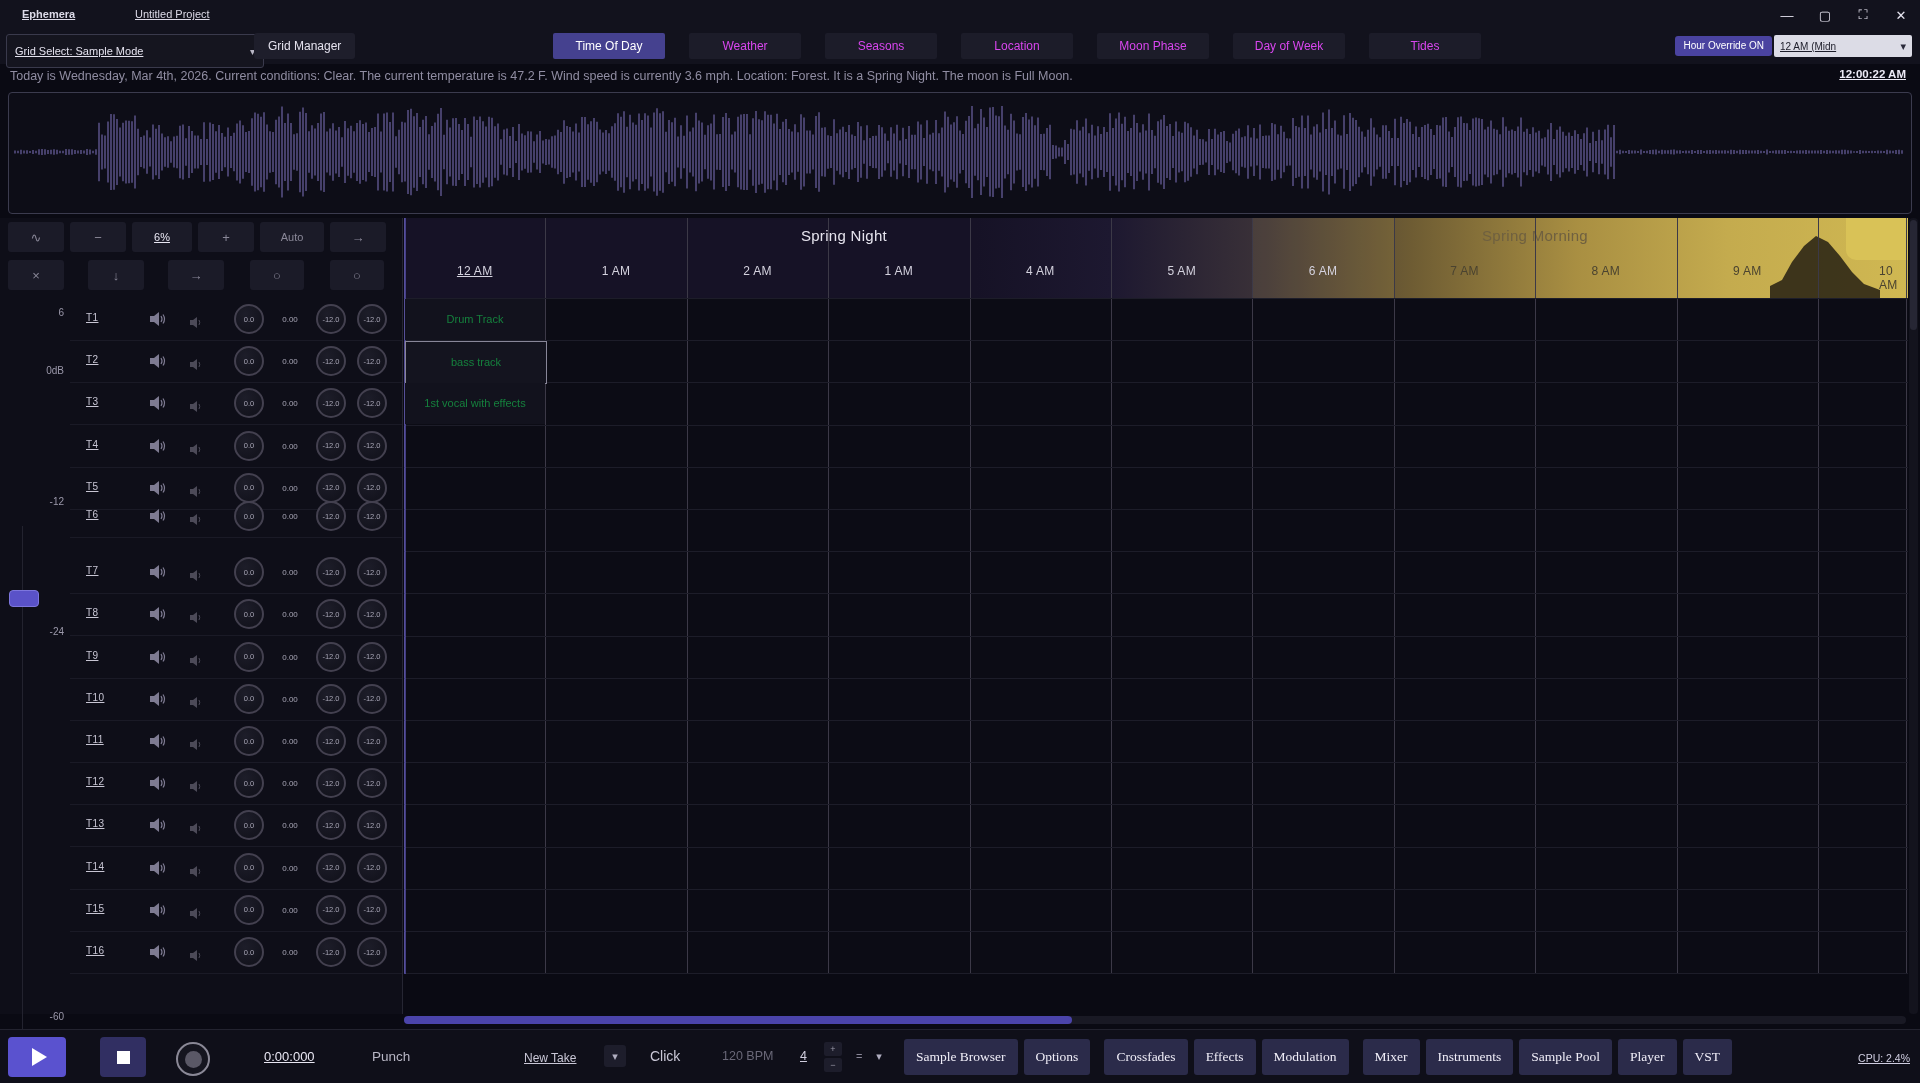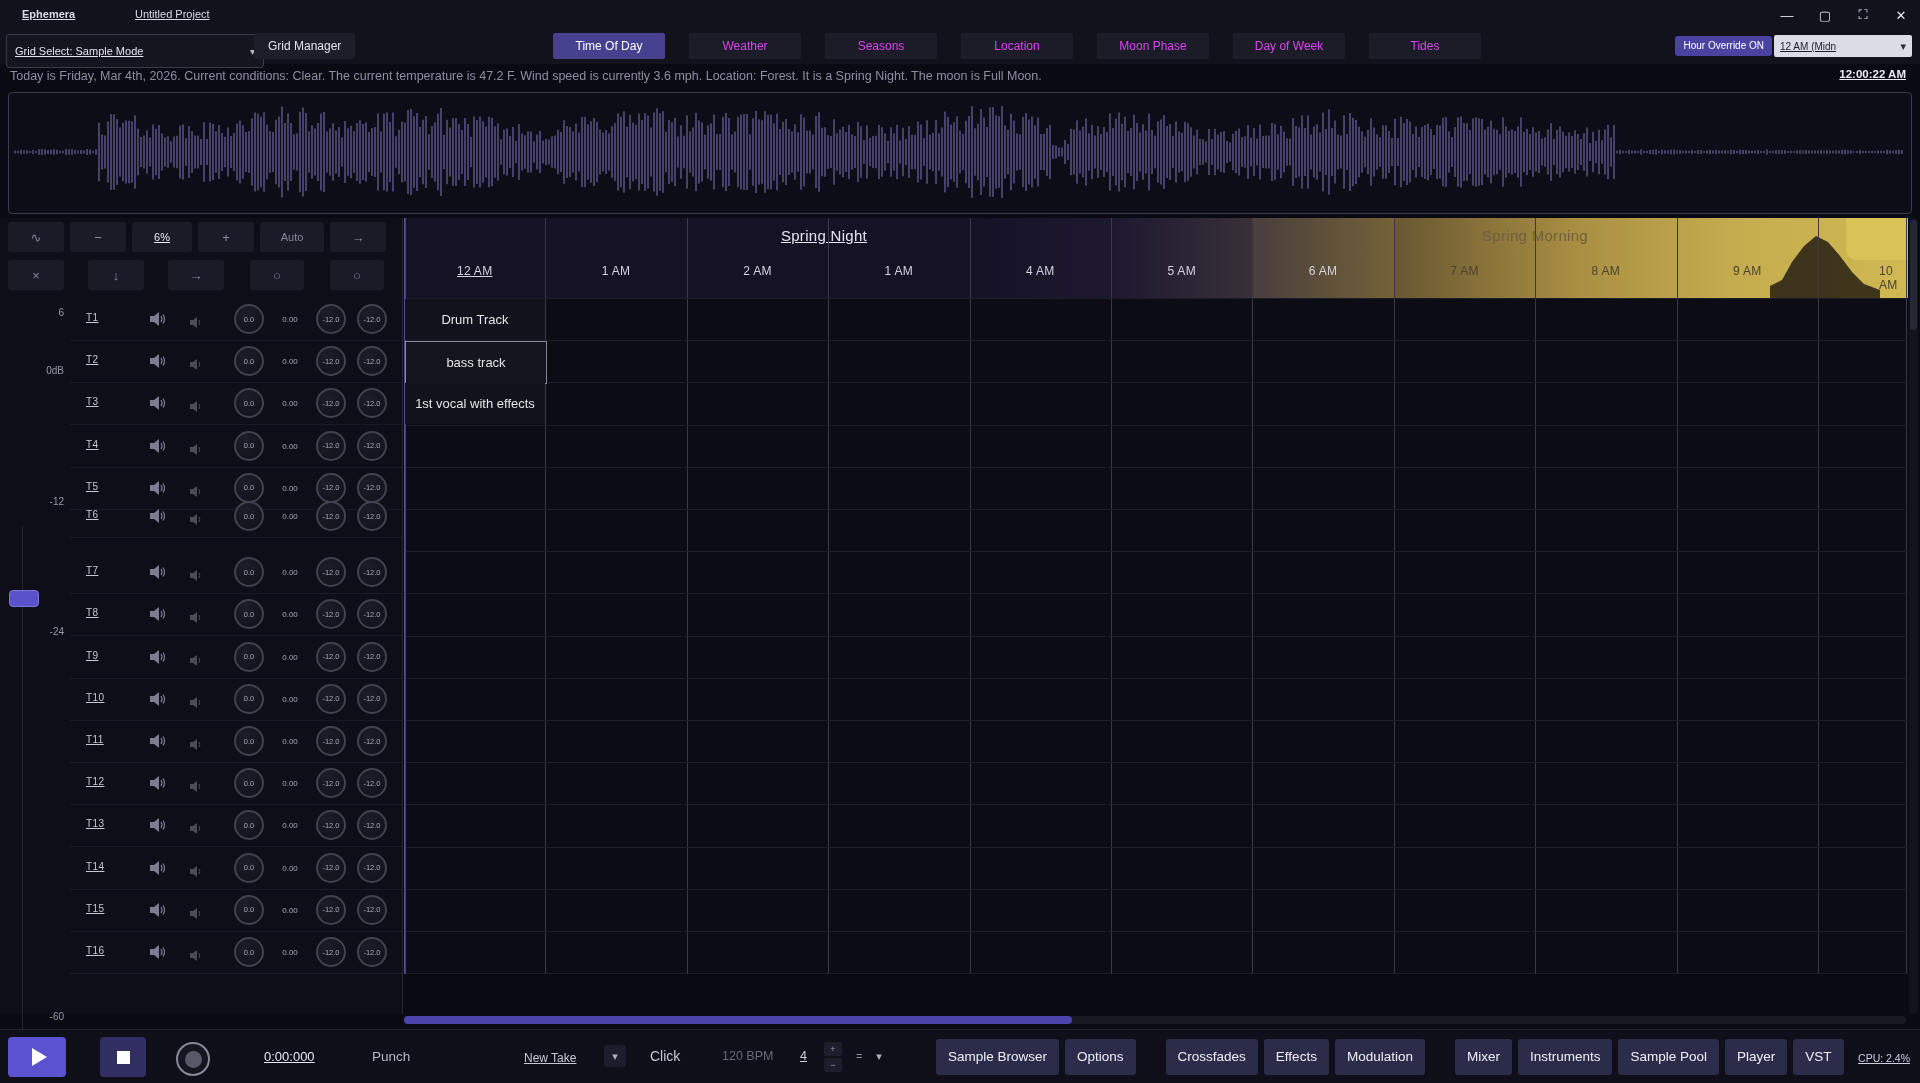--- a/index.html
+++ b/index.html
@@ -67,32 +67,32 @@
 
   
   #grid-region{position:absolute;left:404px;top:218px;width:1504px;height:796px;overflow:hidden;}
   .grid-bg{position:absolute;left:0;top:80px;width:1504px;height:676px;background:#0c0c15;}
   .grid-header{position:absolute;left:0;top:0;width:1504px;height:80px;
       background:linear-gradient(90deg,#161226 0%,#161226 38%,#1d1830 47%,#3a3138 57%,
                  #6e5c33 67%,#a98f42 78%,#c4ab4e 88%,#d0b852 100%);
       border-bottom:1px solid #4a4752;}
   .col6-glow{position:absolute;left:848px;top:0;width:142px;height:80px;background:rgba(225,195,95,0.10);}
   .season-label{position:absolute;top:9px;transform:translateX(-50%);font-size:15px;letter-spacing:.3px;}
-  .season-night{left:420px;color:#e6e4ee;text-decoration:underline;}
+  .season-night{left:440px;color:#e6e4ee;}
   .season-morning{left:1131px;color:#6f6040;}
   .sun-patch{position:absolute;right:0;top:0;width:62px;height:42px;background:#d9c257;border-bottom-left-radius:10px;}
   .sun-silhouette{position:absolute;right:28px;bottom:0;}
   .hour-label{position:absolute;top:46px;transform:translateX(-50%);font-size:12px;color:#d4d2de;letter-spacing:.3px;}
   .hour-label.dark{color:#4a4330;}
   .hour-label.selected{text-decoration:underline;}
   .gcol{position:absolute;top:0;width:1px;height:756px;background:#3c3947;}
   .grow{position:absolute;left:0;width:1504px;height:1px;background:#1d1d29;}
   .playhead{position:absolute;left:0;top:0;width:2px;height:756px;background:rgba(110,100,220,0.55);}
   .clip{position:absolute;left:1px;width:140px;height:41px;display:flex;align-items:center;justify-content:center;
-      font-size:13px;color:#e5e5e5;background:#12121d;}
+      font-size:11px;color:#15803d;background:#12121d;}
   .clip.selected{border:1px solid #888698;background:#14141f;}
 
   
   .vscroll{position:absolute;left:1909px;top:218px;width:9px;height:796px;background:#13131d;border-radius:4px;}
   .vscroll-thumb{position:absolute;left:1px;top:2px;width:7px;height:110px;background:#262634;border-radius:4px;}
   .hscroll{position:absolute;left:404px;top:1016px;width:1502px;height:8px;background:#191924;border-radius:4px;}
   .hscroll-thumb{position:absolute;left:0;top:0;width:668px;height:8px;background:#4b44aa;border-radius:4px;}
 
   
   .transport{position:absolute;left:0;top:1029px;width:1920px;height:54px;background:#0f0f19;border-top:1px solid #23232f;}
@@ -114,21 +114,21 @@
   .t-click{position:absolute;left:650px;top:18px;font-size:14px;color:#c9c7d6;}
   .t-bpm{position:absolute;left:722px;top:19px;font-size:12.5px;color:#6a6878;}
   .t-beats{position:absolute;left:800px;top:19px;font-size:12.5px;color:#d0cede;}
   .t-stepper{position:absolute;left:824px;top:12px;width:18px;height:30px;}
   .st-up,.st-dn{width:18px;height:14px;background:#1d1d2b;border-radius:2px;text-align:center;line-height:14px;
       font-size:9px;color:#9a98a8;}
   .st-up{margin-bottom:2px;}
   .t-meter{position:absolute;left:856px;top:20px;font-size:11px;color:#8a8798;}
   .t-meter-chev{position:absolute;left:868px;top:15px;width:22px;height:22px;text-align:center;line-height:22px;
       font-size:11px;color:#b0aec0;}
-  #transport-buttons{position:absolute;left:936px;top:9px;display:flex;gap:30px;}
+  #transport-buttons{position:absolute;left:904px;top:9px;display:flex;gap:14px;font-family:Liberation Serif, serif;}
   .tgroup{display:flex;gap:6px;}
   .tbtn{height:36px;line-height:36px;padding:0 12px;background:#2b2b4a;border-radius:3px;font-size:13.5px;color:#f0eef8;}
   .t-cpu{position:absolute;right:10px;top:22px;font-size:10.5px;color:#cfcde0;}
 </style>
 </head>
 <body>
 
 <div id="app">
 
   <div class="titlebar">
@@ -158,21 +158,21 @@
         <div class="tab">Tides</div>
       </div>
     <div class="hour-override">Hour Override ON</div>
     <div class="hour-select">
       <span class="u">12 AM (Midn</span>
       <span class="chev">▾</span>
     </div>
   </div>
 
   <div class="statusbar">
-    <span class="status-text">Today is Friday, Mar 4th, 2026. Current conditions: Clear. The current temperature is 47.2 F. Wind speed is currently 3.6 mph. Location: Forest. It is a Spring Night. The moon is Full Moon.</span>
+    <span class="status-text">Today is Wednesday, Mar 4th, 2026. Current conditions: Clear. The current temperature is 47.2 F. Wind speed is currently 3.6 mph. Location: Forest. It is a Spring Night. The moon is Full Moon.</span>
     <span class="clock">12:00:22 AM</span>
   </div>
 
   <div class="wave-panel">
     <svg id="wave-svg" width="1900" height="118">
       <path id="wave-path" stroke="#46406b" stroke-width="2" fill="none" d="M6 57.5V60.5M9 57.8V60.2M12 56.8V61.2M15 57.6V60.4M18 57.2V60.8M21 57.9V60.1M24 57.1V60.9M27 57.8V60.2M30 56.3V61.7M33 56.0V62.0M36 56.3V61.7M39 57.0V61.0M42 56.7V61.3M45 56.3V61.7M48 56.8V61.2M51 57.8V60.2M54 57.7V60.3M57 56.1V61.9M60 56.2V61.8M63 56.2V61.8M66 56.9V61.1M69 57.6V60.4M72 56.9V61.1M75 57.5V60.5M78 56.1V61.9M81 56.4V61.6M84 57.7V60.3M87 56.3V61.7M90 29.7V88.3M93 41.4V76.6M96 42.6V75.4M99 28.6V89.4M102 21.0V97.0M105 21.2V96.8M108 26.1V91.9M111 34.4V83.6M114 29.7V88.3M117 27.4V90.6M120 27.7V90.3M123 28.2V89.8M126 22.5V95.5M129 35.7V82.3M132 44.1V73.9M135 42.4V75.6M138 37.3V80.7M141 44.5V73.5M144 31.6V86.4M147 35.7V82.3M150 32.0V86.0M153 40.5V77.5M156 44.2V73.8M159 43.3V74.7M162 48.2V69.8M165 43.6V74.4M168 42.7V75.3M171 32.8V85.2M174 31.5V86.5M177 45.3V72.7M180 33.0V85.0M183 38.1V79.9M186 42.4V75.6M189 42.6V75.4M192 45.9V72.1M195 29.3V88.7M198 46.0V72.0M201 29.4V88.6M204 31.1V86.9M207 38.3V79.7M210 31.9V86.1M213 40.0V78.0M216 43.8V74.2M219 34.5V83.5M222 43.1V74.9M225 39.7V78.3M228 30.5V87.5M231 27.6V90.4M234 32.2V85.8M237 39.0V79.0M240 38.1V79.9M243 25.2V92.8M246 19.6V98.4M249 20.8V97.2M252 23.7V94.3M255 19.3V98.7M258 31.4V86.6M261 38.3V79.7M264 39.0V79.0M267 26.8V91.2M270 23.4V94.6M273 13.5V104.5M276 29.9V88.1M279 20.5V97.5M282 29.9V88.1M285 41.2V76.8M288 40.3V77.7M291 18.7V99.3M294 14.6V103.4M297 20.0V98.0M300 38.2V79.8M303 32.3V85.7M306 35.4V82.6M309 29.9V88.1M312 20.6V97.4M315 19.0V99.0M318 38.6V79.4M321 35.6V82.4M324 30.2V87.8M327 37.4V80.6M330 33.9V84.1M333 44.2V73.8M336 28.0V90.0M339 35.3V82.7M342 32.7V85.3M345 38.3V79.7M348 29.9V88.1M351 27.2V90.8M354 30.9V87.1M357 29.6V88.4M360 38.9V79.1M363 35.1V82.9M366 34.0V84.0M369 20.6V97.4M372 38.4V79.6M375 20.4V97.6M378 19.4V98.6M381 29.0V89.0M384 19.4V98.6M387 43.2V74.8M390 36.8V81.2M393 28.8V89.2M396 29.6V88.4M399 16.9V101.1M402 15.8V102.2M405 23.2V94.8M408 19.9V98.1M411 34.1V83.9M414 26.7V91.3M417 23.1V94.9M420 41.3V76.7M423 33.0V85.0M426 29.5V88.5M429 20.8V97.2M432 15.0V103.0M435 41.8V76.2M438 26.7V91.3M441 34.6V83.4M444 25.3V92.7M447 25.0V93.0M450 30.9V87.1M453 37.0V81.0M456 25.0V93.0M459 31.1V86.9M462 43.7V74.3M465 23.6V94.4M468 27.0V91.0M471 23.5V94.5M474 28.2V89.8M477 33.5V84.5M480 23.7V94.3M483 24.7V93.3M486 33.3V84.7M489 30.4V87.6M492 46.2V71.8M495 36.5V81.5M498 35.5V82.5M501 43.1V74.9M504 33.9V84.1M507 47.9V70.1M510 31.0V87.0M513 40.4V77.6M516 42.3V75.7M519 38.3V79.7M522 38.5V79.5M525 48.2V69.8M528 41.4V76.6M531 38.0V80.0M534 47.4V70.6M537 45.9V72.1M540 46.4V71.6M543 43.3V74.7M546 42.6V75.4M549 36.7V81.3M552 38.9V79.1M555 27.2V90.8M558 33.0V85.0M561 33.9V84.1M564 38.5V79.5M567 30.4V87.6M570 39.5V78.5M573 23.9V94.1M576 24.0V94.0M579 31.3V86.7M582 28.2V89.8M585 25.1V92.9M588 28.7V89.3M591 36.5V81.5M594 39.6V78.4M597 37.0V81.0M600 40.3V77.7M603 33.3V84.7M606 30.2V87.8M609 20.2V97.8M612 23.8V94.2M615 18.2V99.8M618 33.8V84.2M621 21.8V96.2M624 29.6V88.4M627 31.8V86.2M630 20.6V97.4M633 26.9V91.1M636 20.2V97.8M639 22.4V95.6M642 34.6V83.4M645 19.4V98.6M648 15.2V102.8M651 20.2V97.8M654 18.2V99.8M657 38.7V79.3M660 27.0V91.0M663 29.3V88.7M666 24.7V93.3M669 43.6V74.4M672 32.3V85.7M675 42.7V75.3M678 22.6V95.4M681 38.5V79.5M684 34.5V83.5M687 19.7V98.3M690 27.6V90.4M693 29.4V88.6M696 41.8V76.2M699 32.3V85.7M702 30.5V87.5M705 21.5V96.5M708 41.2V76.8M711 40.9V77.1M714 24.1V93.9M717 20.1V97.9M720 25.0V93.0M723 41.5V76.5M726 38.6V79.4M729 23.8V94.2M732 21.4V96.6M735 20.9V97.1M738 21.0V97.0M741 41.3V76.7M744 25.2V92.8M747 18.1V99.9M750 26.3V91.7M753 27.3V90.7M756 18.3V99.7M759 21.7V96.3M762 21.7V96.3M765 30.4V87.6M768 20.7V97.3M771 36.1V81.9M774 28.7V89.3M777 26.0V92.0M780 36.1V81.9M783 38.6V79.4M786 31.2V86.8M789 39.3V78.7M792 21.3V96.7M795 24.6V93.4M798 37.5V80.5M801 37.6V80.4M804 41.6V76.4M807 23.0V95.0M810 19.3V98.7M813 34.7V83.3M816 34.3V83.7M819 42.3V75.7M822 43.0V75.0M825 26.2V91.8M828 40.2V77.8M831 36.4V81.6M834 33.7V84.3M837 39.1V78.9M840 32.1V85.9M843 41.4V76.6M846 43.0V75.0M849 29.0V89.0M852 33.3V84.7M855 47.3V70.7M858 32.2V85.8M861 45.1V72.9M864 43.0V75.0M867 42.7V75.3M870 32.0V86.0M873 34.2V83.8M876 40.4V77.6M879 47.8V70.2M882 34.3V83.7M885 40.5V77.5M888 31.7V86.3M891 47.5V70.5M894 34.7V83.3M897 46.1V71.9M900 32.9V85.1M903 41.8V76.2M906 41.8V76.2M909 28.5V89.5M912 31.4V86.6M915 45.0V73.0M918 27.2V90.8M921 41.5V76.5M924 39.7V78.3M927 27.0V91.0M930 40.3V77.7M933 34.5V83.5M936 18.5V99.5M939 23.7V94.3M942 31.6V86.4M945 29.2V88.8M948 23.2V94.8M951 37.4V80.6M954 41.0V77.0M957 27.8V90.2M960 23.1V94.9M963 13.1V104.9M966 35.3V82.7M969 30.7V87.3M972 15.9V102.1M975 24.6V93.4M978 34.0V84.0M981 14.4V103.6M984 13.9V104.1M987 22.6V95.4M990 23.2V94.8M993 13.1V104.9M996 32.5V85.5M999 36.7V81.3M1002 20.8V97.2M1005 27.4V90.6M1008 40.6V77.4M1011 41.2V76.8M1014 24.0V94.0M1017 19.9V98.1M1020 26.4V91.6M1023 23.4V94.6M1026 32.2V85.8M1029 24.4V93.6M1032 41.1V76.9M1035 40.8V77.2M1038 35.0V83.0M1041 31.7V86.3M1044 52.0V66.0M1047 52.6V65.4M1050 54.4V63.6M1053 54.5V63.5M1056 46.9V71.1M1059 51.1V66.9M1062 35.8V82.2M1065 36.4V81.6M1068 27.2V90.8M1071 37.4V80.6M1074 33.7V84.3M1077 25.5V92.5M1080 40.2V77.8M1083 31.8V86.2M1086 42.4V75.6M1089 33.3V84.7M1092 40.9V77.1M1095 34.0V84.0M1098 39.1V78.9M1101 20.3V97.7M1104 35.0V83.0M1107 25.6V92.4M1110 19.6V98.4M1113 30.7V87.3M1116 23.7V94.3M1119 38.0V80.0M1122 35.0V83.0M1125 21.8V96.2M1128 29.9V88.1M1131 39.5V78.5M1134 31.2V86.8M1137 37.5V80.5M1140 20.4V97.6M1143 36.9V81.1M1146 42.7V75.3M1149 28.3V89.7M1152 26.4V91.6M1155 22.1V95.9M1158 33.1V84.9M1161 30.9V87.1M1164 42.9V75.1M1167 28.6V89.4M1170 38.4V79.6M1173 39.7V78.3M1176 28.7V89.3M1179 30.2V87.8M1182 34.2V83.8M1185 42.6V75.4M1188 36.7V81.3M1191 46.0V72.0M1194 46.3V71.7M1197 48.4V69.6M1200 36.0V82.0M1203 46.1V71.9M1206 35.7V82.3M1209 41.6V76.4M1212 38.9V79.1M1215 38.0V80.0M1218 48.1V69.9M1221 49.4V68.6M1224 40.7V77.3M1227 37.7V80.3M1230 35.5V82.5M1233 44.3V73.7M1236 43.3V74.7M1239 32.3V85.7M1242 44.6V73.4M1245 35.1V82.9M1248 45.4V72.6M1251 31.5V86.5M1254 43.1V74.9M1257 42.4V75.6M1260 42.6V75.4M1263 30.0V88.0M1266 31.2V86.8M1269 41.2V76.8M1272 32.7V85.3M1275 38.7V79.3M1278 45.3V72.7M1281 45.6V72.4M1284 24.9V93.1M1287 33.1V84.9M1290 34.3V83.7M1293 22.4V95.6M1296 35.1V82.9M1299 22.4V95.6M1302 41.6V76.4M1305 33.5V84.5M1308 31.3V86.7M1311 39.4V78.6M1314 19.5V98.5M1317 36.1V81.9M1320 16.4V101.6M1323 34.9V83.1M1326 27.5V90.5M1329 41.5V76.5M1332 42.6V75.4M1335 22.2V95.8M1338 41.0V77.0M1341 20.0V98.0M1344 24.8V93.2M1347 27.1V90.9M1350 33.8V84.2M1353 38.6V79.4M1356 43.8V74.2M1359 36.7V81.3M1362 25.3V92.7M1365 34.5V83.5M1368 41.5V76.5M1371 44.2V73.8M1374 32.2V85.8M1377 32.2V85.8M1380 38.0V80.0M1383 45.0V73.0M1386 25.8V92.2M1389 45.1V72.9M1392 23.7V94.3M1395 30.0V88.0M1398 26.1V91.9M1401 28.8V89.2M1404 41.1V76.9M1407 33.6V84.4M1410 44.0V74.0M1413 34.0V84.0M1416 32.1V85.9M1419 30.7V87.3M1422 36.0V82.0M1425 42.0V76.0M1428 32.0V86.0M1431 32.5V85.5M1434 24.6V93.4M1437 23.9V94.1M1440 38.6V79.4M1443 44.0V74.0M1446 34.1V83.9M1449 24.3V93.7M1452 23.5V94.5M1455 30.0V88.0M1458 30.3V87.7M1461 37.0V81.0M1464 25.5V92.5M1467 24.5V93.5M1470 25.2V92.8M1473 25.9V92.1M1476 36.6V81.4M1479 33.7V84.3M1482 27.4V90.6M1485 35.8V82.2M1488 36.7V81.3M1491 41.2V76.8M1494 24.2V93.8M1497 33.6V84.4M1500 37.7V80.3M1503 36.5V81.5M1506 38.1V79.9M1509 33.6V84.4M1512 24.4V93.6M1515 38.7V79.3M1518 35.7V82.3M1521 41.0V77.0M1524 34.2V83.8M1527 39.6V78.4M1530 37.8V80.2M1533 45.5V72.5M1536 44.2V73.8M1539 36.5V81.5M1542 30.0V88.0M1545 46.1V71.9M1548 36.7V81.3M1551 33.4V84.6M1554 38.8V79.2M1557 42.7V75.3M1560 39.4V78.6M1563 43.1V74.9M1566 37.2V80.8M1569 40.9V77.1M1572 46.0V72.0M1575 40.2V77.8M1578 34.4V83.6M1581 49.9V68.1M1584 38.7V79.3M1587 47.9V70.1M1590 36.7V81.3M1593 47.3V70.7M1596 36.5V81.5M1599 31.8V86.2M1602 44.2V73.8M1605 32.0V86.0M1608 57.8V60.2M1611 56.7V61.3M1614 57.8V60.2M1617 58.0V60.0M1620 57.0V61.0M1623 57.5V60.5M1626 57.5V60.5M1629 58.0V60.0M1632 56.6V61.4M1635 58.0V60.0M1638 57.7V60.3M1641 57.0V61.0M1644 56.7V61.3M1647 56.6V61.4M1650 57.7V60.3M1653 56.8V61.2M1656 57.3V60.7M1659 57.2V60.8M1662 56.8V61.2M1665 56.6V61.4M1668 57.5V60.5M1671 57.3V60.7M1674 58.0V60.0M1677 57.5V60.5M1680 57.8V60.2M1683 56.9V61.1M1686 58.1V59.9M1689 57.0V61.0M1692 57.0V61.0M1695 58.1V59.9M1698 57.2V60.8M1701 56.9V61.1M1704 57.4V60.6M1707 56.9V61.1M1710 57.5V60.5M1713 57.4V60.6M1716 57.3V60.7M1719 57.8V60.2M1722 56.7V61.3M1725 56.9V61.1M1728 57.7V60.3M1731 56.8V61.2M1734 57.0V61.0M1737 57.0V61.0M1740 57.4V60.6M1743 57.4V60.6M1746 57.6V60.4M1749 56.9V61.1M1752 57.8V60.2M1755 57.9V60.1M1758 56.6V61.4M1761 58.0V60.0M1764 57.8V60.2M1767 57.2V60.8M1770 57.3V60.7M1773 57.3V60.7M1776 56.9V61.1M1779 58.0V60.0M1782 57.7V60.3M1785 58.0V60.0M1788 57.5V60.5M1791 57.3V60.7M1794 57.4V60.6M1797 57.0V61.0M1800 57.4V60.6M1803 57.4V60.6M1806 57.5V60.5M1809 57.6V60.4M1812 57.0V61.0M1815 57.7V60.3M1818 57.0V61.0M1821 57.5V60.5M1824 57.7V60.3M1827 57.2V60.8M1830 57.5V60.5M1833 56.8V61.2M1836 56.7V61.3M1839 57.2V60.8M1842 57.4V60.6M1845 58.2V59.8M1848 57.9V60.1M1851 57.0V61.0M1854 57.8V60.2M1857 57.7V60.3M1860 57.9V60.1M1863 57.7V60.3M1866 58.1V59.9M1869 57.5V60.5M1872 57.7V60.3M1875 57.9V60.1M1878 56.8V61.2M1881 57.4V60.6M1884 57.7V60.3M1887 57.1V60.9M1890 56.7V61.3M1893 57.2V60.8"></path>
     </svg>
   </div>
 
   <div class="left-panel">

